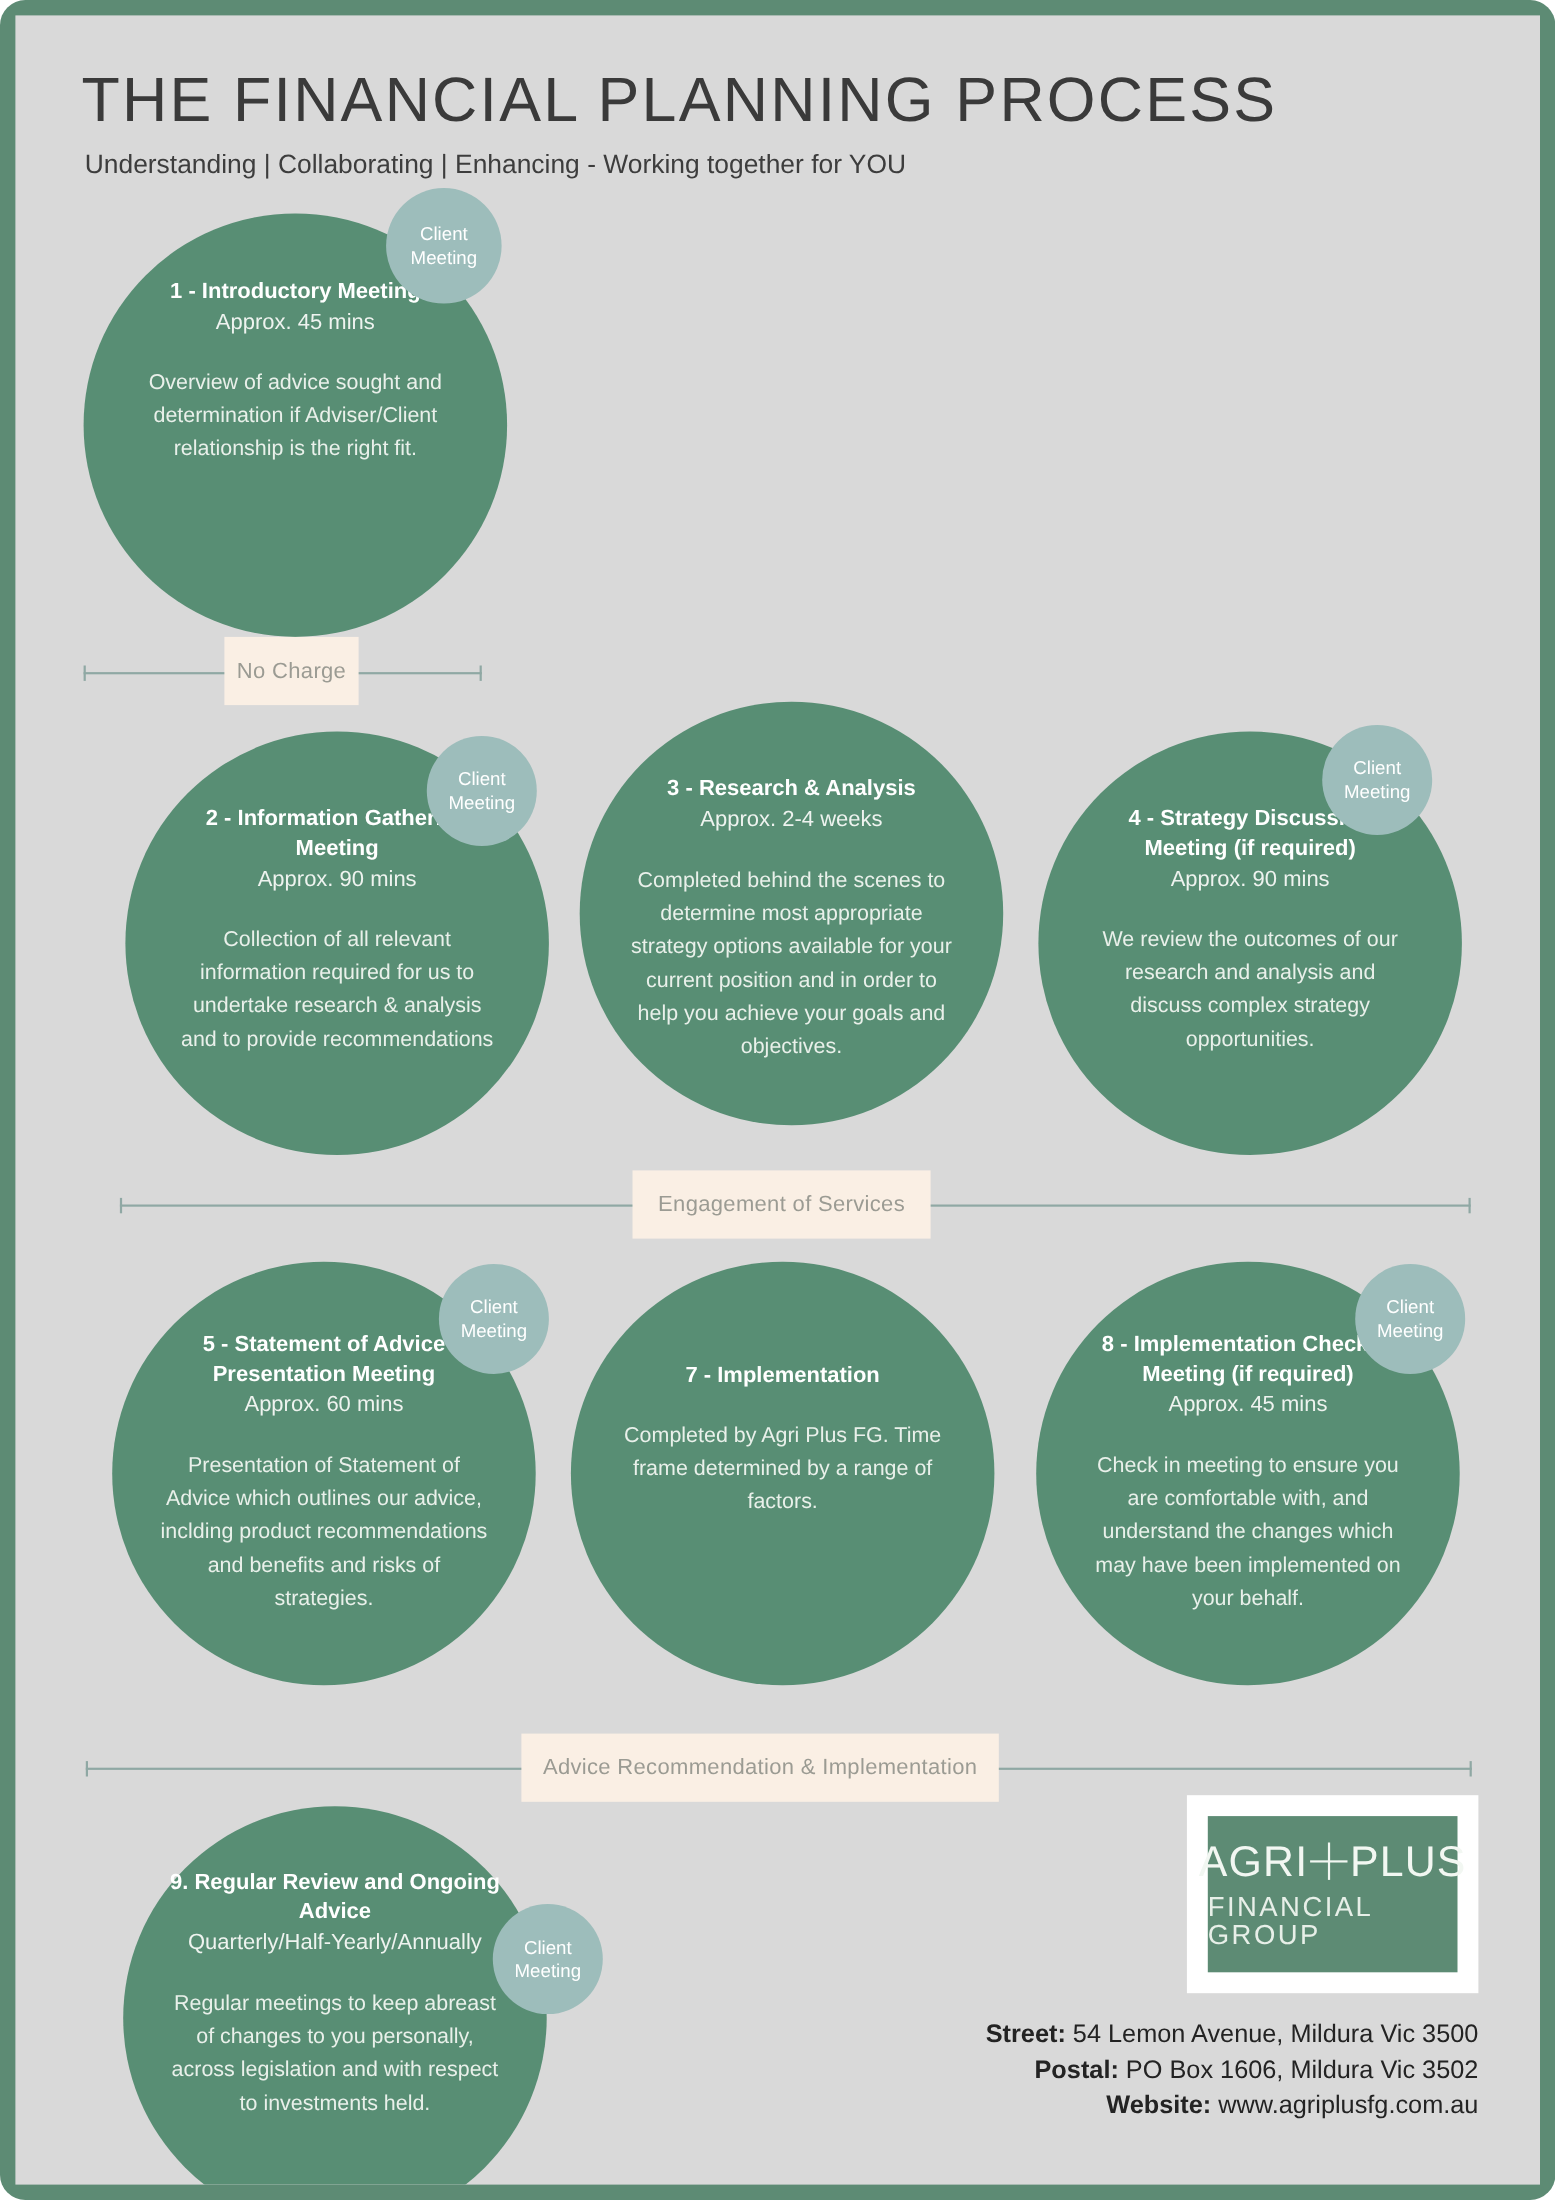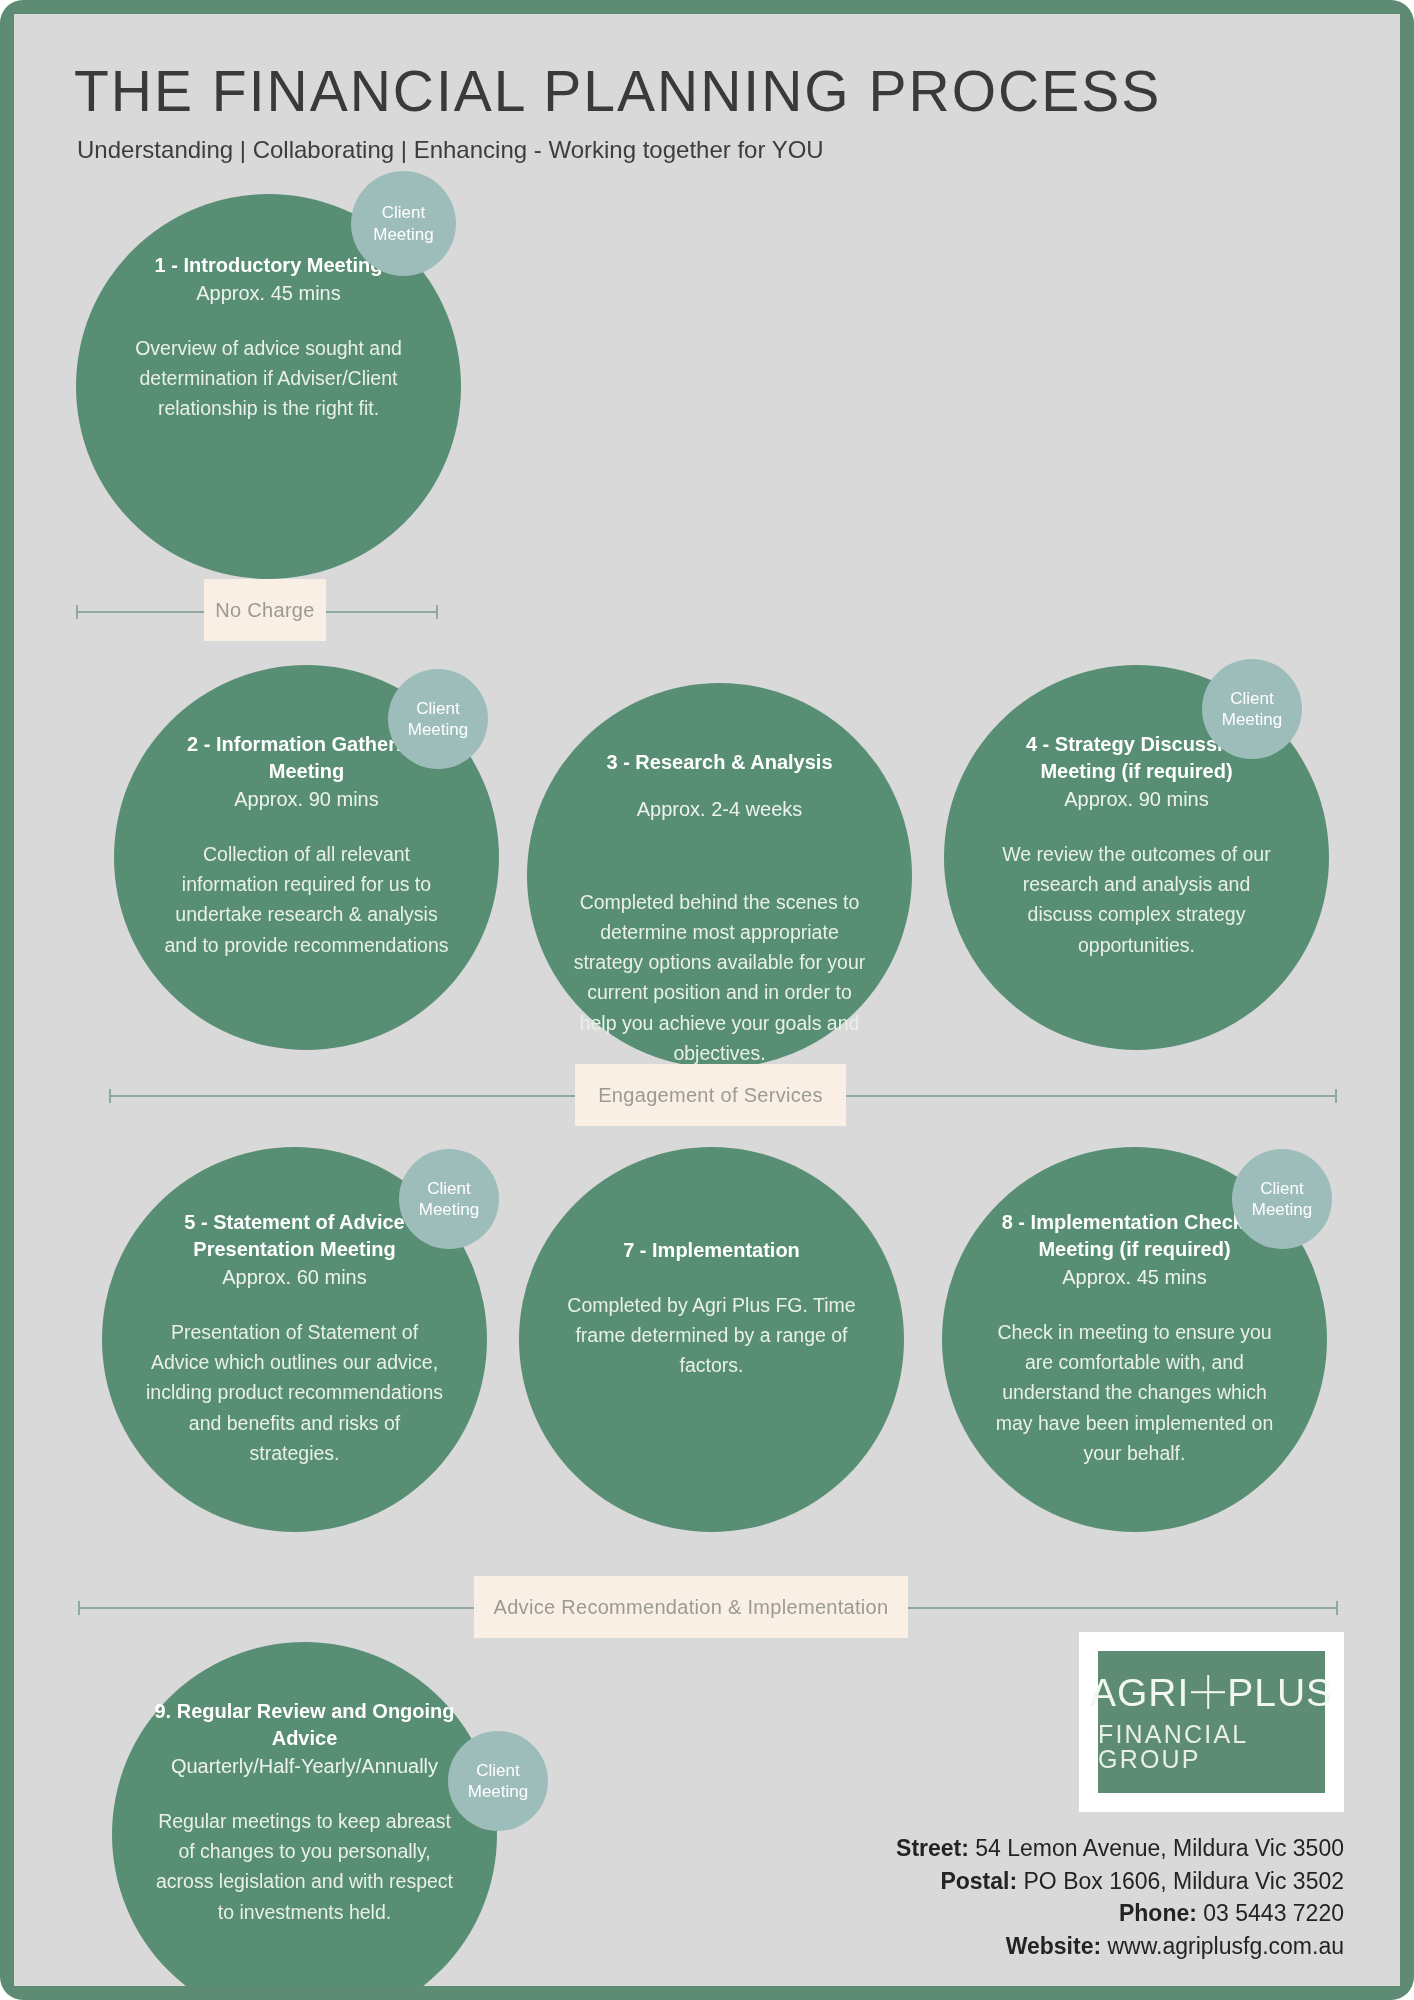--- a/index.html
+++ b/index.html
@@ -227,21 +227,21 @@
       <div class="step-title">2 - Information Gathering Meeting</div>
       <div class="step-dur">Approx. 90 mins</div>
       <div class="gap"></div>
       <div class="step-desc">Collection of all relevant information required for us to undertake research &amp; analysis and to provide recommendations</div>
     </div>
     <div class="badge" style="left:374px; top:655px; width:100px; height:100px;">
       <span>Client</span>
       <span>Meeting</span>
     </div>
 
-    <div class="step" style="left:513px; top:669px; width:385px; height:385px; padding:66px 44px 0 44px;justify-content:space-between;">
+    <div class="step" style="left:513px; top:624px; width:385px; height:385px; padding:66px 44px 0 44px;">
       <div class="step-title">3 - Research &amp; Analysis</div>
       <div class="step-dur">Approx. 2-4 weeks</div>
       <div class="gap"></div>
       <div class="step-desc">Completed behind the scenes to determine most appropriate strategy options available for your current position and in order to help you achieve your goals and objectives.</div>
     </div>
 
     <div class="step" style="left:930px; top:651px; width:385px; height:385px; padding:66px 44px 0 44px;">
       <div class="step-title">4 - Strategy Discussion Meeting (if required)</div>
       <div class="step-dur">Approx. 90 mins</div>
       <div class="gap"></div>
@@ -312,23 +312,19 @@
     <div class="contact" style="top:1818px;">
       <div class="row">
         <span class="lbl">Street:</span>
         <span class="val">54 Lemon Avenue, Mildura Vic 3500</span>
       </div>
       <div class="row">
         <span class="lbl">Postal:</span>
         <span class="val">PO Box 1606, Mildura Vic 3502</span>
       </div>
       <div class="row">
-        <span class="lbl">Phone:</span>
-        <span class="val">03 5443 7220</span>
-      </div>
-      <div class="row">
         <span class="lbl">Website:</span>
         <span class="val">www.agriplusfg.com.au</span>
       </div>
     </div>
 
   </div>
 </div>
 
 </body></html>

